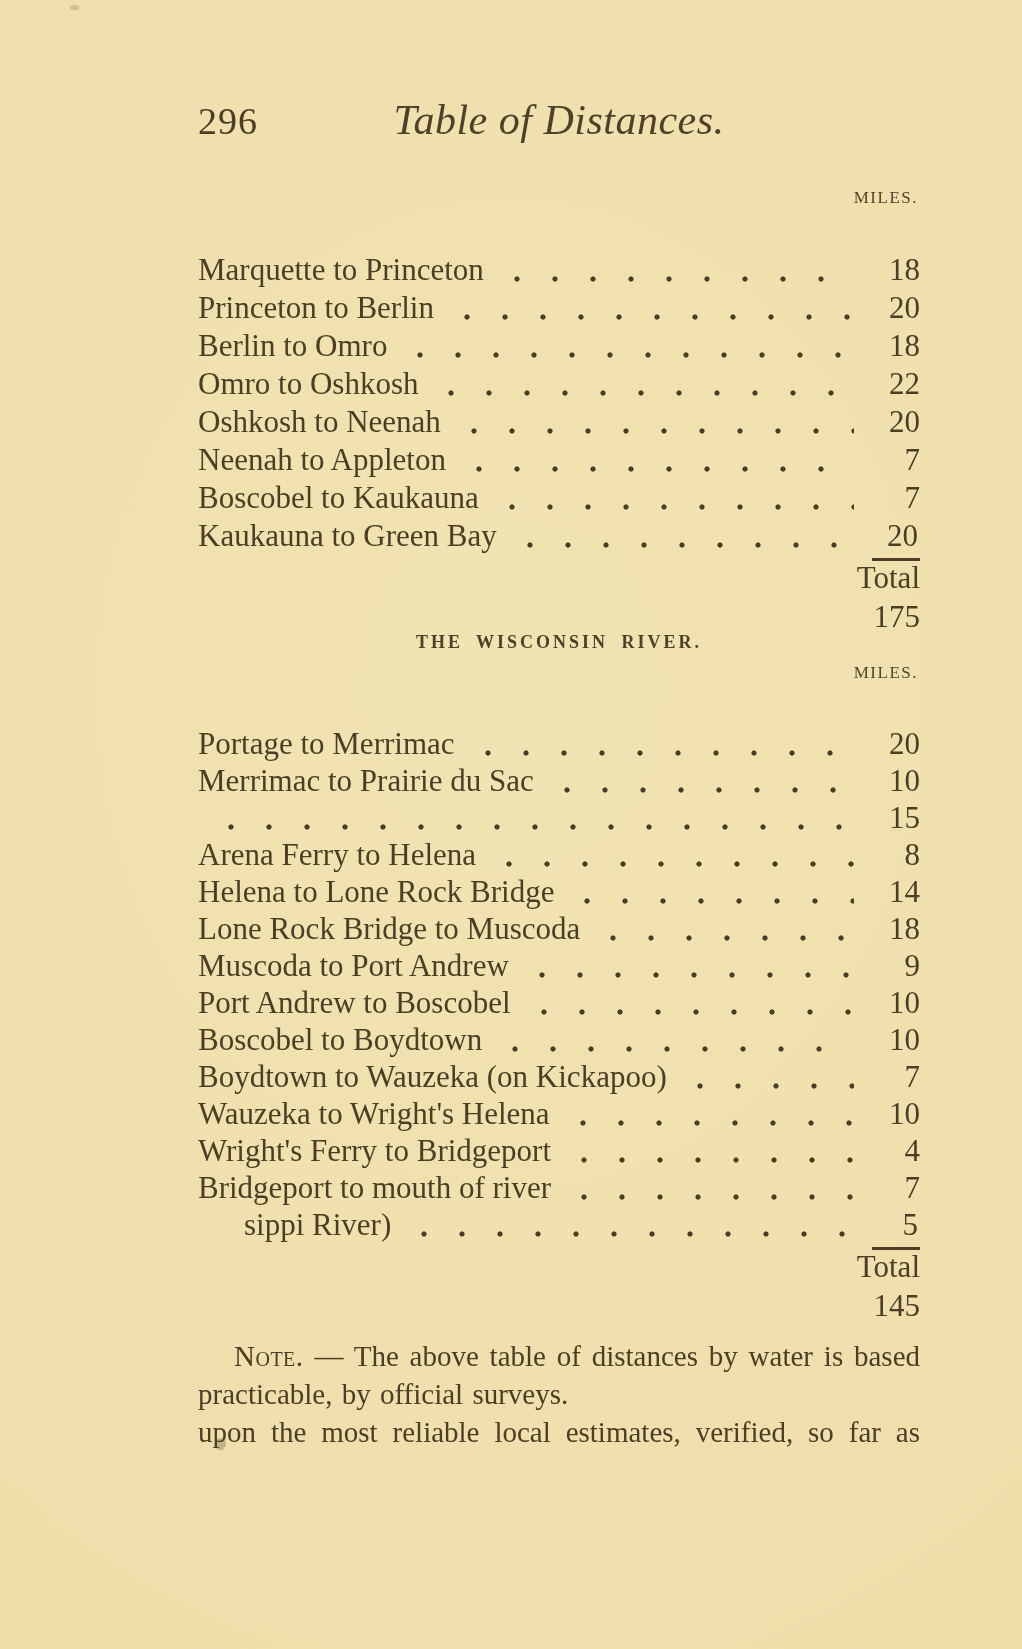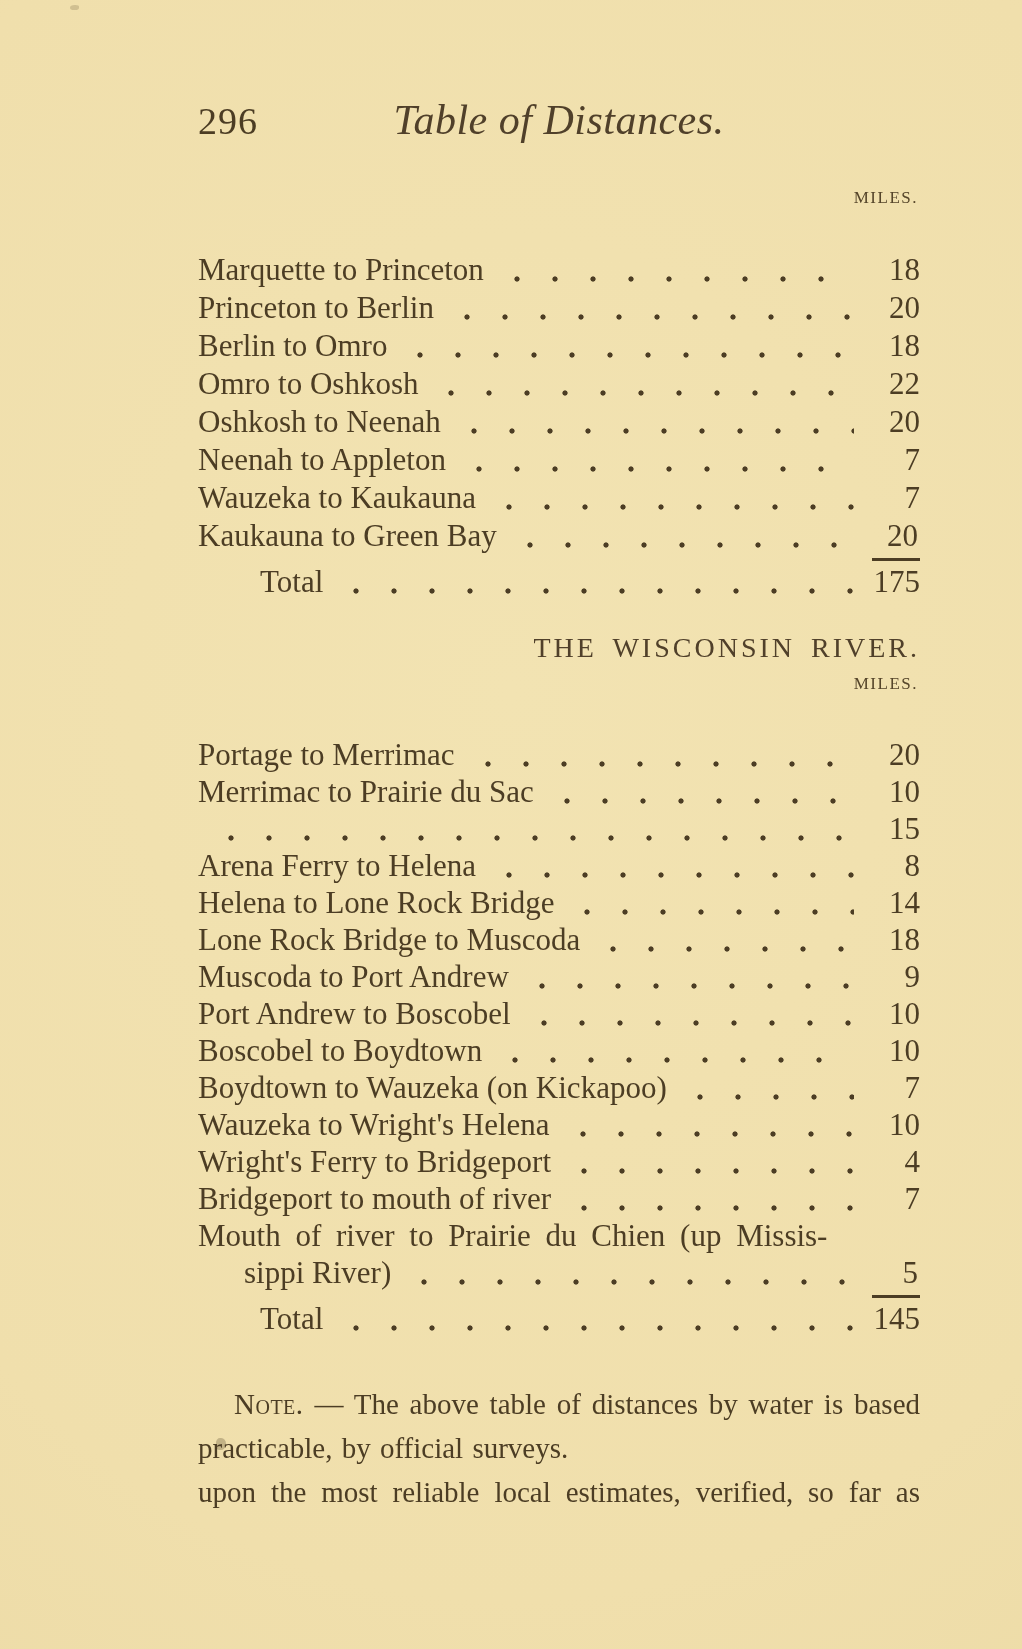--- a/index.html
+++ b/index.html
@@ -43,33 +43,34 @@
     background-image: radial-gradient(circle, #4c3d24 2.2px, rgba(76,61,36,0) 3px);
     background-size: 38px 12px; background-repeat: repeat-x;
     background-position: left center;
   }
   .num { width: 60px; text-align: right; }
   .u {
     display: inline-block; min-width: 46px; text-align: right;
     padding: 0 2px 4px 0; border-bottom: 3px solid #4c3d24;
     margin-bottom: -7px;
   }
-  .row.total { margin-top: 6px; height: 40px; }
+  .row.total { margin-top: 6px; height: 40px; flex-direction: column; }
   .row.total .lbl { margin-left: 62px; }
   .row.wrap1 .lbl { word-spacing: 7px; }
   .row .lbl.cont { margin-left: 46px; }
   
   .section-heading {
-    margin-top: 32px; text-align: right;
-    font-size: 28px; letter-spacing: 3px; word-spacing: 6px;
+    margin-top: 32px; text-align: center;
+    font-size: 18px; letter-spacing: 3px; word-spacing: 6px;
     color: #50402a;
+    font-weight: bold;
   }
   
   .note { margin: 48px 0 0 0; font-size: 29px; line-height: 38px; word-spacing: 2px; }
-  .note-line { display: block; margin-top: 6px; }
+  .note-line { display: block; }
   .note-line.justify { text-align: justify; text-align-last: justify; }
   .note-line.indent { text-indent: 36px; }
   .sc { font-variant: small-caps; letter-spacing: 0.5px; }
   
   .speck {
     position: absolute; background: rgba(72,57,32,0.55);
   }
   .speck.s1 { left: 70px; top: 5px; width: 9px; height: 5px; border-radius: 60% 40% 50% 50%; opacity: .35; }
   .speck.s2 { left: 216px; top: 1438px; width: 10px; height: 12px; border-radius: 45% 55% 60% 40%; opacity: .5; }
 </style>
@@ -114,21 +115,21 @@
         <span class="lbl">Oshkosh to Neenah</span>
         <span class="leader"></span>
         <span class="num">20</span>
       </div>
       <div class="row">
         <span class="lbl">Neenah to Appleton</span>
         <span class="leader"></span>
         <span class="num">7</span>
       </div>
       <div class="row">
-        <span class="lbl">Wauzeka to Kaukauna</span>
+        <span class="lbl">Boscobel to Kaukauna</span>
         <span class="leader"></span>
         <span class="num">7</span>
       </div>
       <div class="row">
         <span class="lbl">Kaukauna to Green Bay</span>
         <span class="leader"></span>
         <span class="num"><span class="u">20</span></span>
       </div>
       <div class="row total">
         <span class="lbl">Total</span>
@@ -197,23 +198,20 @@
       </div>
       <div class="row">
         <span class="lbl">Wright's Ferry to Bridgeport</span>
         <span class="leader"></span>
         <span class="num">4</span>
       </div>
       <div class="row">
         <span class="lbl">Bridgeport to mouth of river</span>
         <span class="leader"></span>
         <span class="num">7</span>
-      </div>
-      <div class="row wrap1">
-        <span class="lbl">Mouth of river to Prairie du Chien (up Missis-</span>
       </div>
       <div class="row">
         <span class="lbl cont">sippi River)</span>
         <span class="leader"></span>
         <span class="num"><span class="u">5</span></span>
       </div>
       <div class="row total">
         <span class="lbl">Total</span>
         <span class="leader"></span>
         <span class="num">145</span>

